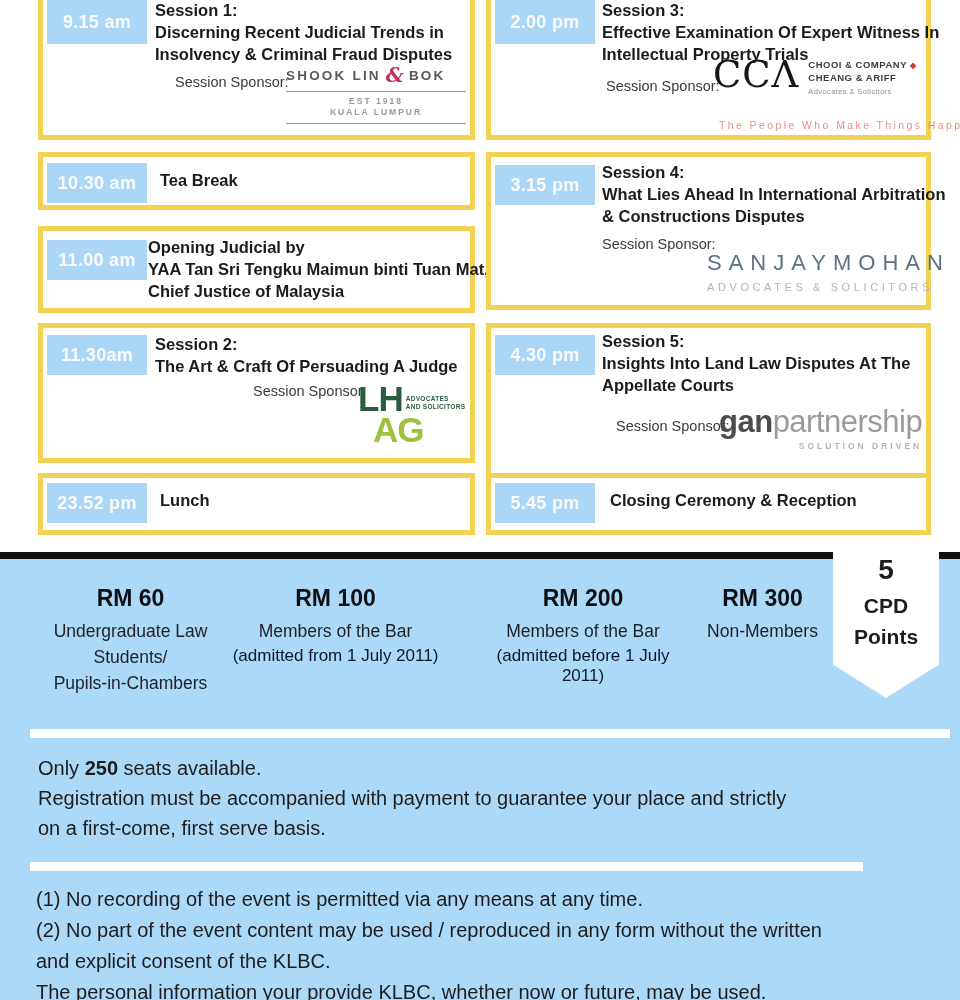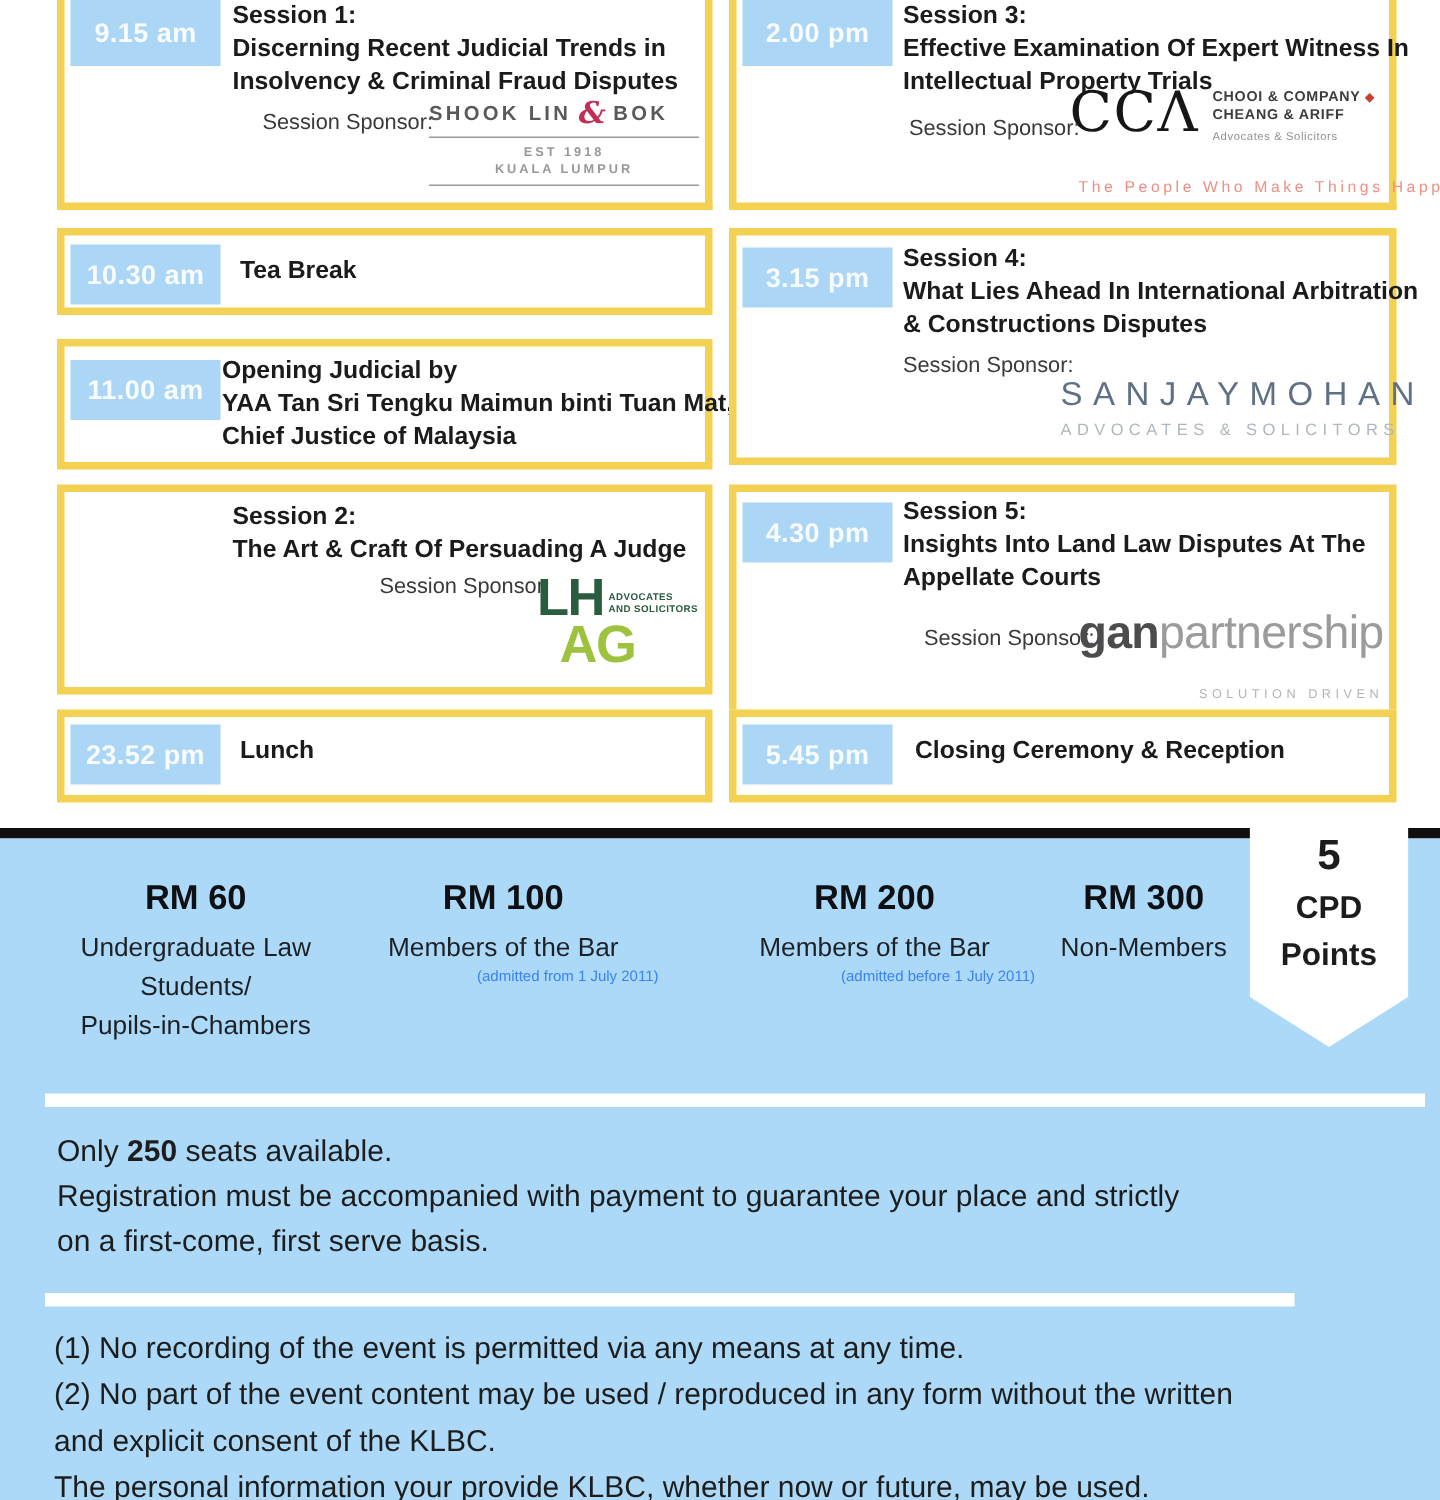--- a/index.html
+++ b/index.html
@@ -52,29 +52,29 @@
   .lhag-side { margin-left:3px; margin-top:14px; }
   .lhag-side div { font-size:6.5px; font-weight:bold; color:#2A5D40; letter-spacing:0.3px; line-height:7.5px; white-space:nowrap; }
   .lhag-ag { font-size:35px; font-weight:bold; color:#9DC23E; margin-left:15px; margin-top:-4px; letter-spacing:-1px; }
   
   .sm-name { font-size:22px; color:#5F7084; letter-spacing:7px; white-space:nowrap; }
   .sm-sub { font-size:11px; color:#AFB6BC; letter-spacing:3.6px; margin-top:5px; white-space:nowrap; }
   
   .gan-row { display:flex; align-items:baseline; white-space:nowrap; }
   .gan-b { font-size:31px; font-weight:bold; color:#4C4C4E; letter-spacing:-0.5px; }
   .gan-l { font-size:31px; color:#9B9B9D; letter-spacing:-0.5px; }
-  .gan-sub { text-align:right; font-size:8.5px; letter-spacing:3px; color:#B4B4B6; margin-top:17px; }
+  .gan-sub { text-align:right; font-size:8.5px; letter-spacing:3px; color:#B4B4B6; margin-top:1px;font-weight:bold; }
 
   
   .black-bar { position:absolute; left:0; top:552px; width:960px; height:7px; background:#101010; }
   .blue-section { position:absolute; left:0; top:559px; width:960px; height:441px; background:#ABD9F7; }
   .price-col { position:absolute; text-align:center; color:#16181c; }
   .price { font-size:23px; font-weight:bold; color:#0e1013; }
   .price-line { font-size:17.5px; margin-top:6px; line-height:26px; color:#1d2126; }
-  .price-note { font-size:10px; margin-top:2px; color:#3b82f6;text-align:right; }
+  .price-note { font-size:17px; margin-top:2px; color:#0f172a; }
   .divider { position:absolute; height:9px; background:#ffffff; }
   .cpd-badge {
     position:absolute; left:833px; top:546px; width:106px; height:152px;
     background:#ffffff; z-index:5; text-align:center;
     -webkit-clip-path:polygon(0 0,100% 0,100% 78%,50% 100%,0 78%);
     clip-path:polygon(0 0,100% 0,100% 78%,50% 100%,0 78%);
   }
   .cpd-num { font-size:28px; font-weight:bold; margin-top:8px; }
   .cpd-l1 { font-size:21px; font-weight:bold; margin-top:8px; }
   .cpd-l2 { font-size:21px; font-weight:bold; margin-top:7px; }
@@ -116,20 +116,23 @@
 <div class="box" style="left:38px; top:226px; width:437px; height:87px;">
   <div class="time-badge" style="left:4px; top:9px;">
     <span>11.00 am</span>
   </div>
   <div class="h-line" style="left:105px; top:7px;">Opening Judicial by</div>
   <div class="h-line" style="left:105px; top:29px;">YAA Tan Sri Tengku Maimun binti Tuan Mat,</div>
   <div class="h-line" style="left:105px; top:51px;">Chief Justice of Malaysia</div>
 </div>
 
 <div class="box" style="left:38px; top:323px; width:437px; height:140px;">
+  <div class="time-badge" style="left:4px; top:7px;">
+    <span>11.30am</span>
+  </div>
   <div class="h-line" style="left:112px; top:7px;">Session 2:</div>
   <div class="h-line" style="left:112px; top:29px;">The Art &amp; Craft Of Persuading A Judge</div>
   <div class="sponsor-label" style="left:210px; top:55px;">Session Sponsor:</div>
   <div class="logo lhag" style="left:315px; top:53px;">
     <div class="lhag-row">
       <span class="lhag-lh">LH</span>
       <span class="lhag-side">
         <div>ADVOCATES</div>
         <div>AND SOLICITORS</div>
       </span>

